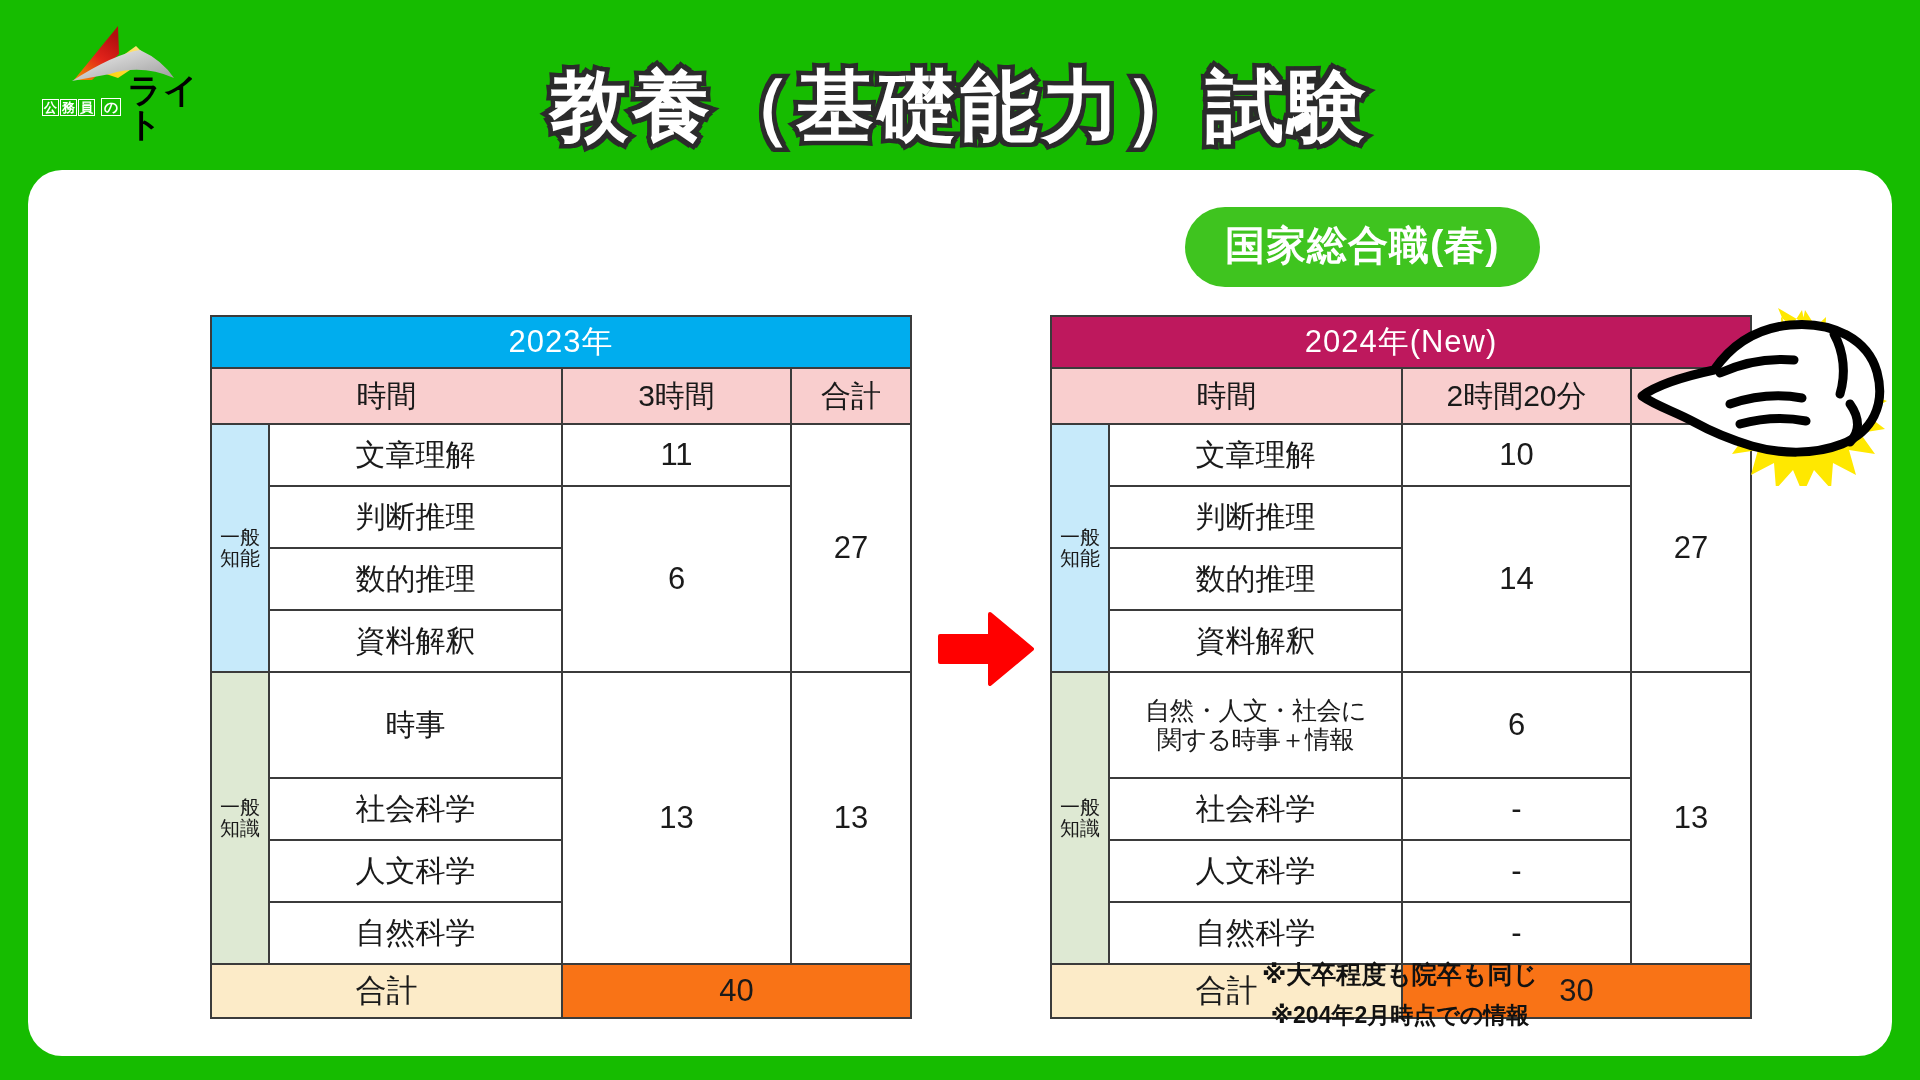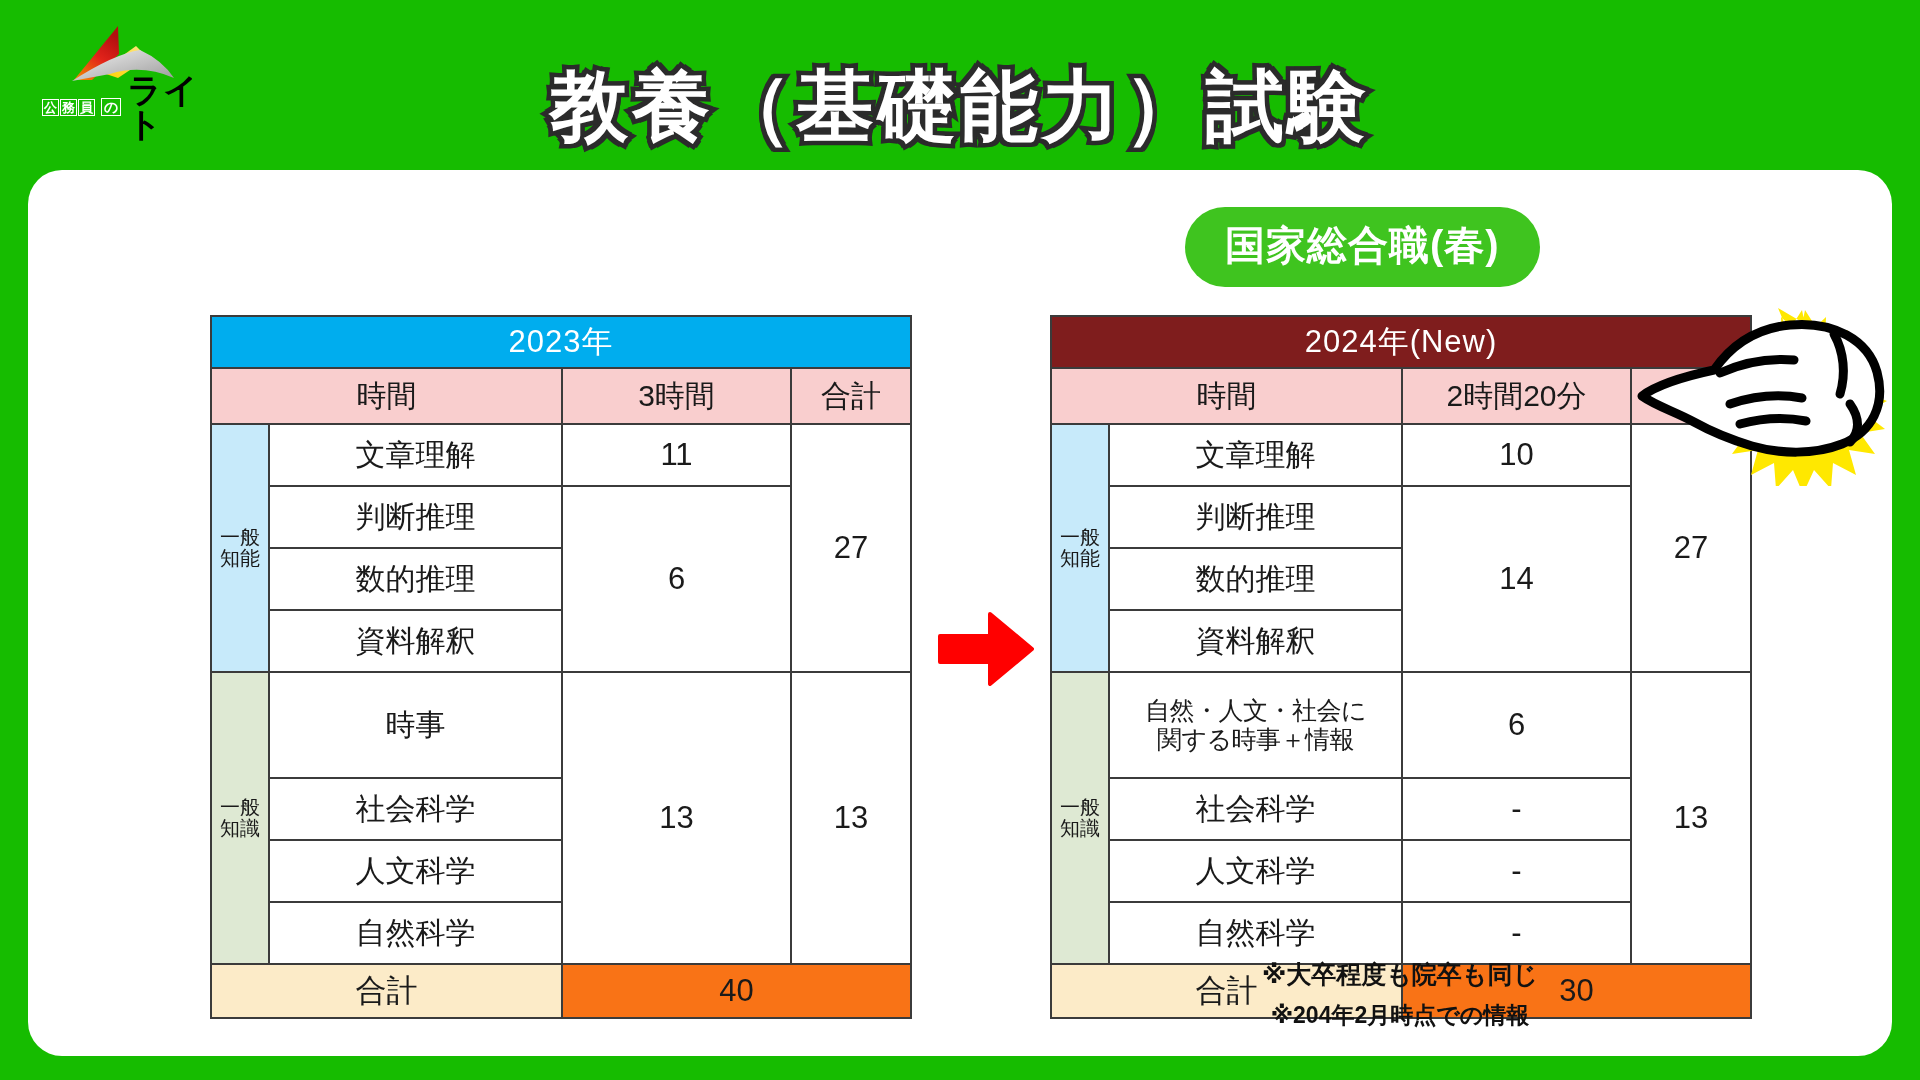--- a/index.html
+++ b/index.html
@@ -50,21 +50,21 @@
     padding: 18px 40px 22px 40px; border-radius: 44px;
     white-space: nowrap; letter-spacing: 1px;
   }
 
   
   .tbl { position: absolute; border-collapse: collapse; table-layout: fixed; }
   .tbl td, .tbl th { border: 2px solid #3b3b3b; text-align: center; vertical-align: middle;
                      font-weight: 400; color: #1a1a1a; }
   .tbl .hdr-year { color: #ffffff; font-size: 31px; height: 52px; letter-spacing: 1px; }
   .hdr-blue  { background: #00ADEE; }
-  .hdr-red   { background: #7f1d1d; }
+  .hdr-red   { background: #be185d; }
   .row-time td { background: #F9CECE; font-size: 30px; height: 56px; }
   .grp-chinou  { background: #C7EAFA; }
   .grp-chishiki{ background: #DEE9D3; }
   .grp-cell { font-size: 20px; width: 56px; line-height: 1.06; letter-spacing: 0; padding: 0 4px; }
   .subj { font-size: 30px; height: 62px; }
   .num  { font-size: 31px; }
   .sum-row td { background: #FCEBC8; font-size: 31px; height: 54px; }
   .sum-row td.sumval { background: #f97316; }
   .red-txt { color: #FF0000; font-weight: 700; }
   .red-num { color: #FF0000; }

